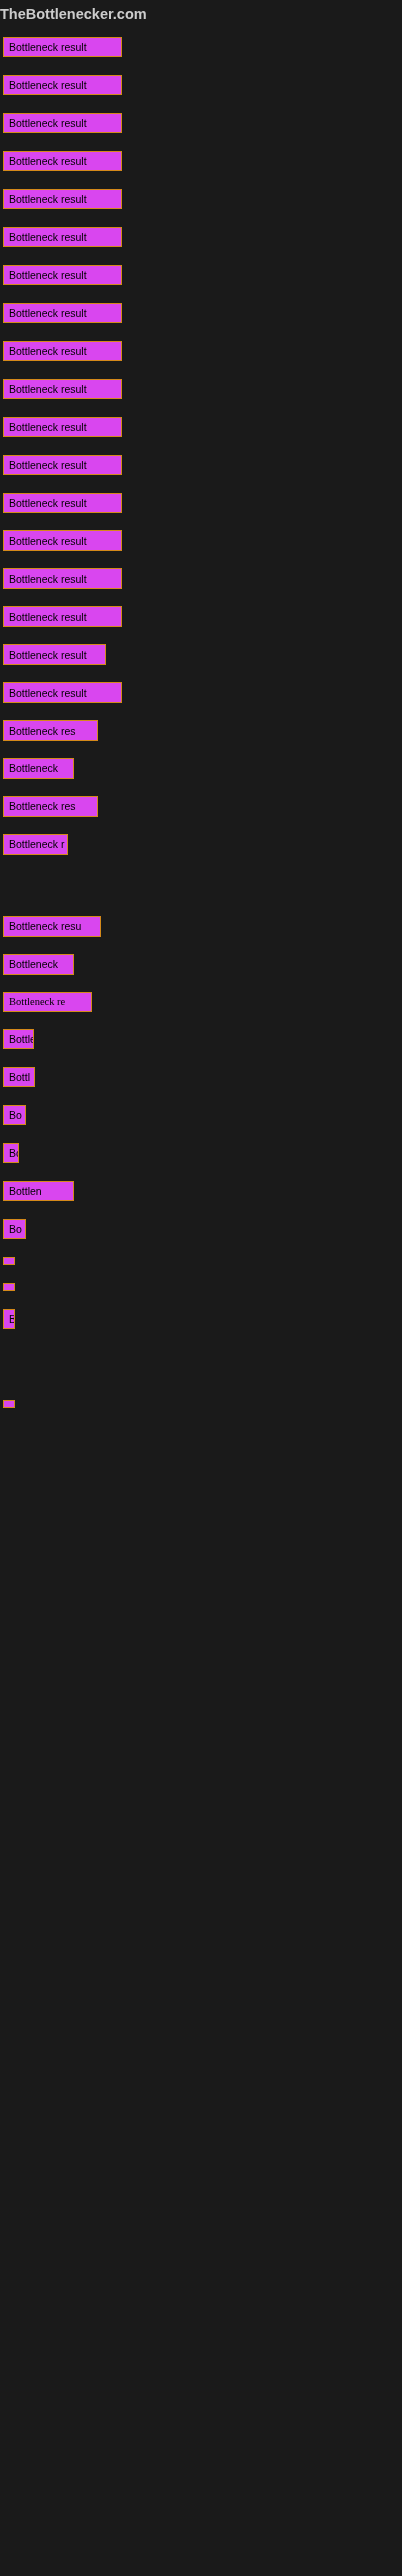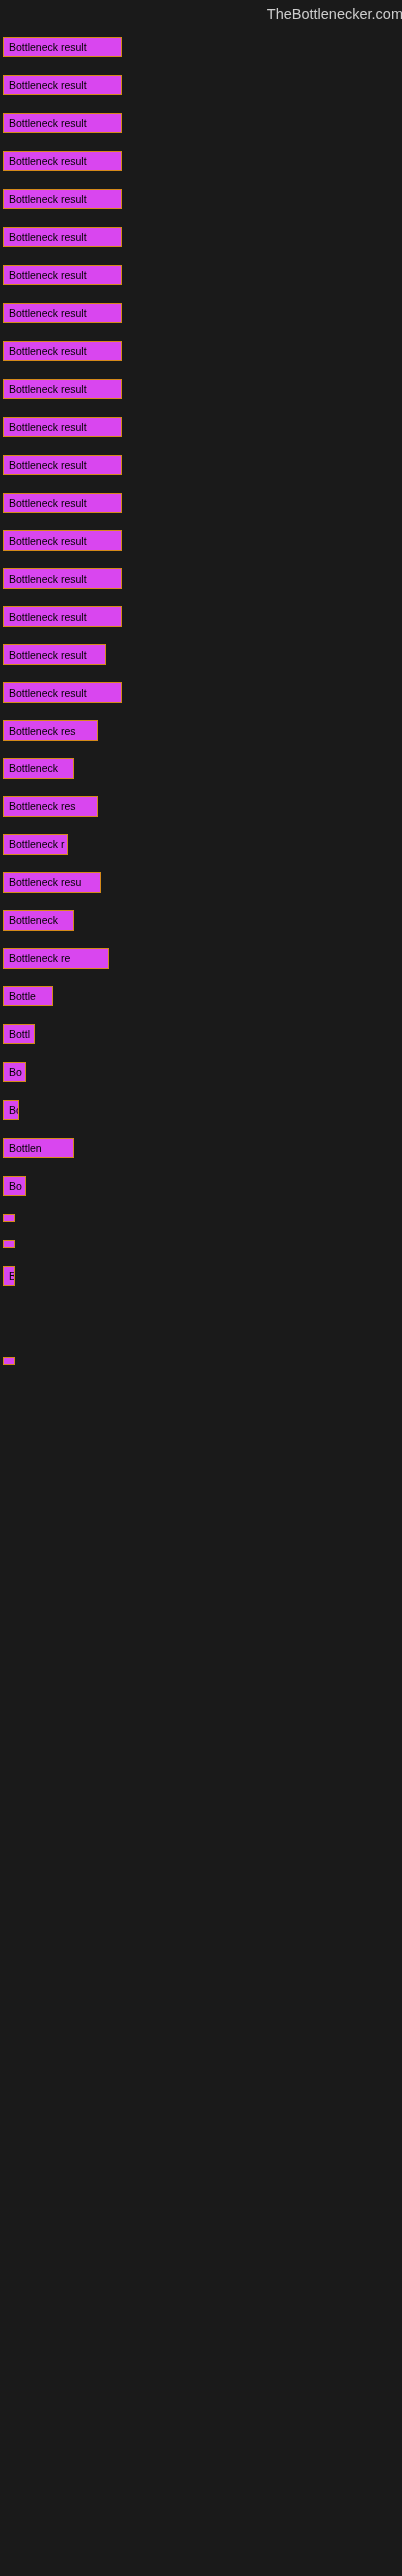--- a/index.html
+++ b/index.html
@@ -10,25 +10,25 @@
 
     body {
       width: 403px;
       min-height: 2576px;
       background-color: #1a1a1a;
       font-family: Arial, sans-serif;
       position: relative;
     }
 
     .site-title {
-      text-align: right;
+      text-align: left;
       color: #cccccc;
       font-size: 14.5px;
       padding: 6.4px 0 9.7px 0;
-      font-weight: normal;
+      font-weight: bold;
     }
 
     .bar-container {
       position: relative;
       width: 100%;
       margin-bottom: 0;
     }
 
     .bar-item {
       display: flex;
@@ -142,33 +142,33 @@
     <div class="spacer"></div>
     <div class="bar-item">
       <div class="bar" style="width: 95px;">Bottleneck res</div>
     </div>
     <div class="spacer"></div>
     <div class="bar-item">
       <div class="bar" style="width: 65px;">Bottleneck r</div>
     </div>
     <div class="spacer"></div>
     <div class="bar-item">
-      <div class="bar" style="width: 98px;">Bottleneck resu</div>
+      <div class="bar" style="width: 98px; margin-top: 44px;">Bottleneck resu</div>
     </div>
     <div class="spacer"></div>
     <div class="bar-item">
       <div class="bar" style="width: 71px;">Bottleneck</div>
     </div>
     <div class="spacer"></div>
     <div class="bar-item">
-      <div class="bar" style="width: 106px;">Bottleneck re</div>
-    </div>
-    <div class="spacer"></div>
-    <div class="bar-item">
-      <div class="bar" style="width: 50px;">Bottle</div>
+      <div class="bar" style="width: 89px; font-family: Liberation Serif, serif;">Bottleneck re</div>
+    </div>
+    <div class="spacer"></div>
+    <div class="bar-item">
+      <div class="bar" style="width: 31px;">Bottle</div>
     </div>
     <div class="spacer"></div>
     <div class="bar-item">
       <div class="bar" style="width: 32px;">Bottl</div>
     </div>
     <div class="spacer"></div>
     <div class="bar-item">
       <div class="bar" style="width: 22.5px;">Bo</div>
     </div>
     <div class="spacer"></div>

